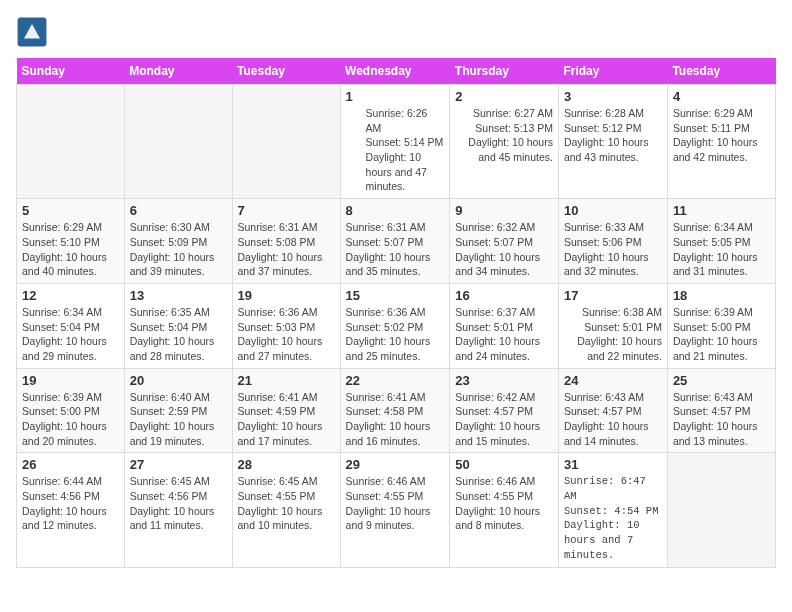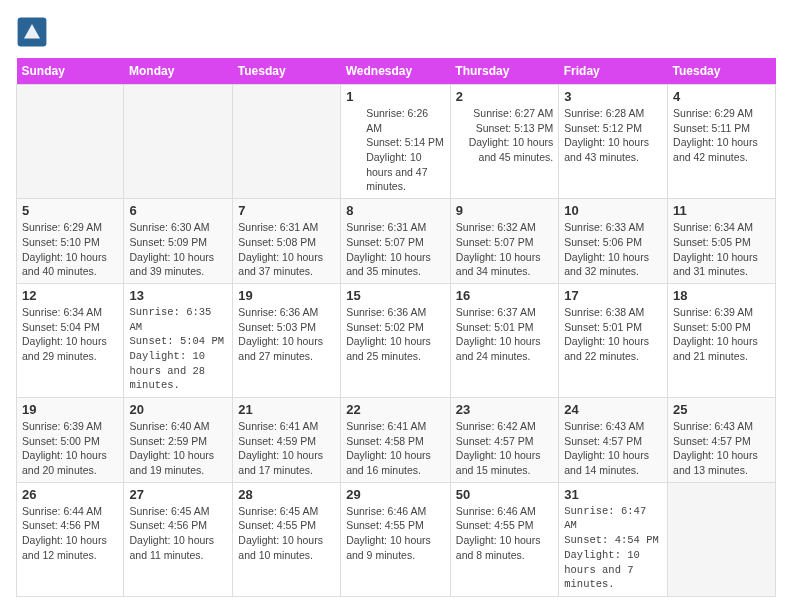--- a/index.html
+++ b/index.html
@@ -202,21 +202,21 @@
       </tr>
       <tr>
         <td>
           <span class="day-number">12</span>
           <div class="day-info" style="white-space: pre-line;">Sunrise: 6:34 AM
 Sunset: 5:04 PM
 Daylight: 10 hours and 29 minutes.</div>
         </td>
         <td>
           <span class="day-number">13</span>
-          <div class="day-info" style="white-space: pre-line; font-family: Liberation Mono, monospace;">Sunrise: 6:35 AM
+          <div class="day-info" style="white-space: pre-line;">Sunrise: 6:35 AM
 Sunset: 5:04 PM
 Daylight: 10 hours and 28 minutes.</div>
         </td>
         <td>
           <span class="day-number">19</span>
           <div class="day-info" style="white-space: pre-line;">Sunrise: 6:36 AM
 Sunset: 5:03 PM
 Daylight: 10 hours and 27 minutes.</div>
         </td>
         <td>
@@ -226,21 +226,21 @@
 Daylight: 10 hours and 25 minutes.</div>
         </td>
         <td>
           <span class="day-number">16</span>
           <div class="day-info" style="white-space: pre-line;">Sunrise: 6:37 AM
 Sunset: 5:01 PM
 Daylight: 10 hours and 24 minutes.</div>
         </td>
         <td>
           <span class="day-number">17</span>
-          <div class="day-info" style="white-space: pre-line;">Sunrise: 6:38 AM
+          <div class="day-info" style="white-space: pre-line; text-align: right;">Sunrise: 6:38 AM
 Sunset: 5:01 PM
 Daylight: 10 hours and 22 minutes.</div>
         </td>
         <td>
           <span class="day-number">18</span>
           <div class="day-info" style="white-space: pre-line;">Sunrise: 6:39 AM
 Sunset: 5:00 PM
 Daylight: 10 hours and 21 minutes.</div>
         </td>
       </tr>

